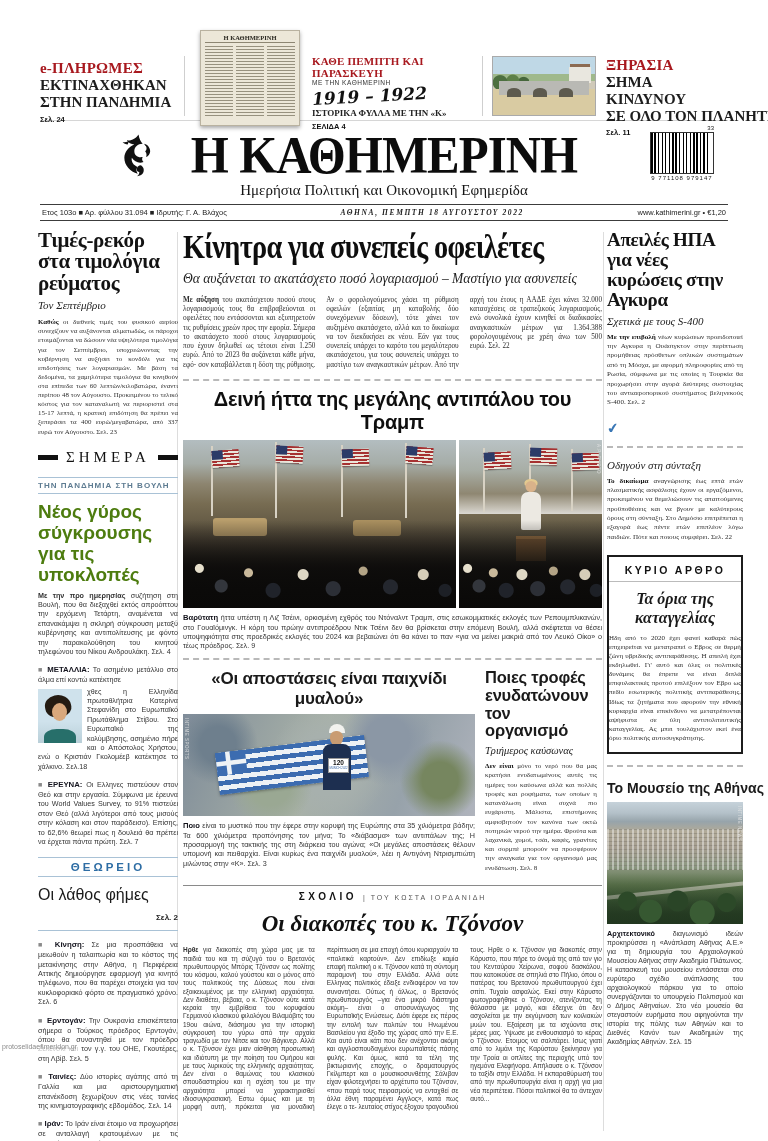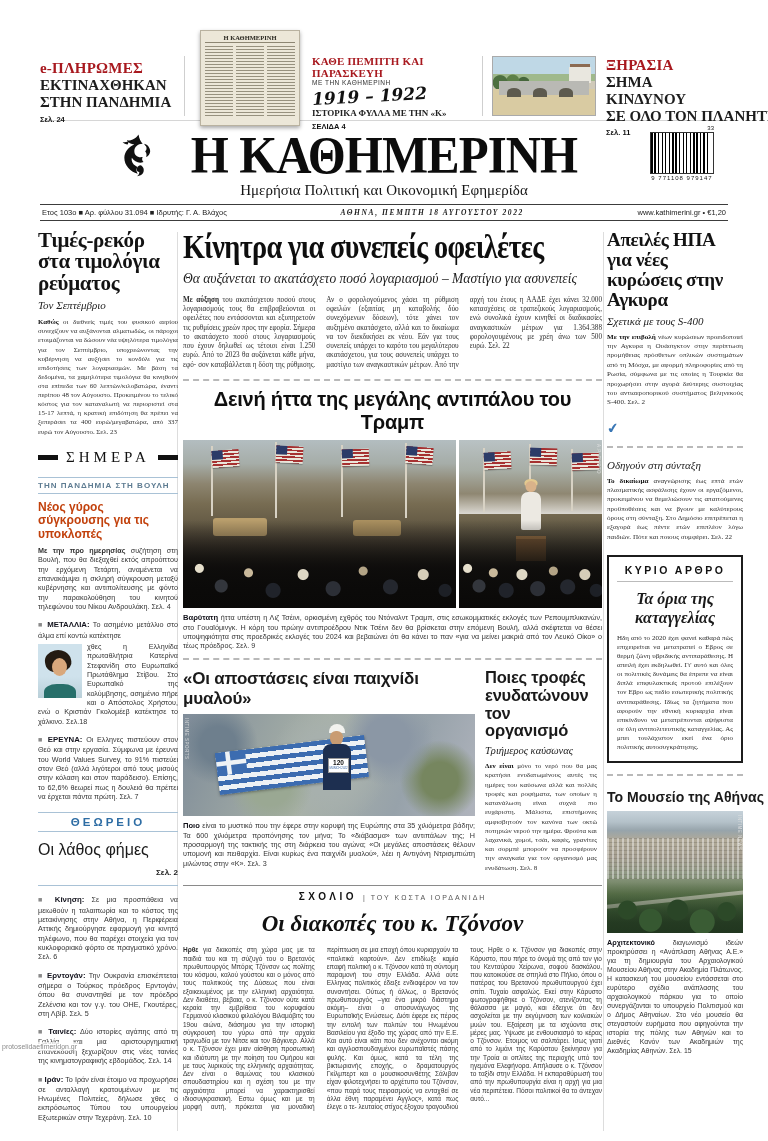--- a/index.html
+++ b/index.html
@@ -48,21 +48,21 @@
   .deck{font-family:"Liberation Serif",serif;font-style:italic;font-size:11px;margin:5px 0 6px;color:#222;}
   .small-body{font-family:"Liberation Serif",serif;font-size:6.9px;line-height:1.32;color:#2e2e2e;}
   .small-body b{color:#111;}
   
   .lc-head{font-size:21px;line-height:1.02;letter-spacing:-.3px;}
   .simera{display:flex;align-items:center;justify-content:center;gap:8px;margin-top:13px;}
   .simera .bar{width:22px;height:5px;background:#111;}
   .simera .txt{font-family:"Liberation Serif",serif;font-size:15px;letter-spacing:4px;color:#111;}
   .kicker{margin-top:11px;border-top:1px solid #a9c2d6;border-bottom:1px solid #a9c2d6;padding:3px 0;
      font-size:8px;font-weight:bold;letter-spacing:1px;color:#5e7econst;color:#5e7c92;}
-  .lc-sans-head{font-size:12px;line-height:1.12;font-weight:bold;margin-top:7px;color:#c2410c;}
+  .lc-sans-head{font-size:19px;line-height:1.12;font-weight:bold;margin-top:7px;color:#4d7c0f;}
   .sans-body{font-size:7.2px;line-height:1.3;color:#333;}
   .brief{margin-top:9px;}
   .brief .bullet{color:#8a8a8a;}
   .brief b{font-size:7.8px;color:#14141e;}
   .athlete{float:left;width:44px;height:54px;margin:2px 5px 2px 0;overflow:hidden;position:relative;background:linear-gradient(180deg,#cfe2ec 0 60%,#b9cfd8 100%);}
   .athlete .hair{position:absolute;left:7px;top:6px;width:26px;height:22px;background:#241b12;border-radius:50% 60% 40% 50%;transform:rotate(-12deg);}
   .athlete .face{position:absolute;left:14px;top:14px;width:15px;height:18px;background:#d9a87c;border-radius:50%;}
   .athlete .body{position:absolute;left:6px;bottom:-6px;width:32px;height:20px;background:#276f6a;border-radius:40% 40% 0 0;}
   .theoreio{margin-top:11px;border-top:1px solid #a9c2d6;border-bottom:1px solid #a9c2d6;padding:3px 0;text-align:center;
      font-size:11.5px;font-weight:bold;letter-spacing:3px;color:#2e6da4;}
@@ -96,21 +96,21 @@
   .speaker .head{position:absolute;left:50%;top:-11px;transform:translateX(-50%);width:11px;height:11px;border-radius:50%;background:#d9b28a;}
   .speaker .hair{position:absolute;left:50%;top:-13px;transform:translateX(-50%);width:13px;height:7px;border-radius:50% 50% 30% 30%;background:#e4c98f;}
   .lectern{position:absolute;left:50%;bottom:28%;transform:translateX(-50%);width:30px;height:22px;background:#7b5a38;border-top:3px solid #9a7246;}
   
   .caption{margin-top:5px;font-size:7.2px;line-height:1.3;color:#333;text-align:justify;}
   .caption b{font-size:7.6px;color:#101018;}
   
   .band2{display:flex;margin-top:9px;}
   .band2-left{width:292px;}
   .band2-right{width:112px;margin-left:10px;padding-left:0;}
-  .runner-head{font-size:17px;font-weight:bold;letter-spacing:-.2px;}
+  .runner-head{font-size:17px;font-weight:bold;text-align:center;letter-spacing:-.2px;}
   .runner-photo{position:relative;height:102px;margin-top:5px;overflow:hidden;
      background:radial-gradient(circle at 12% 30%,#6e7f8d 0 18px,transparent 40px),radial-gradient(circle at 30% 70%,#9aa893 0 20px,transparent 42px),
      radial-gradient(circle at 70% 25%,#8b97a5 0 22px,transparent 46px),radial-gradient(circle at 88% 65%,#76865f 0 18px,transparent 40px),
      radial-gradient(circle at 50% 50%,#a7b0ad 0 30px,transparent 60px),linear-gradient(110deg,#7f8c99,#a9b2a8 45%,#97a2aa 75%,#b0b4bd 100%);}
   .grflag{position:absolute;left:34px;top:30px;width:150px;height:42px;transform:rotate(-7deg);
      background:repeating-linear-gradient(180deg,#3c6cb0 0 4.7px,#eef2f5 4.7px 9.4px);box-shadow:0 1px 3px rgba(0,0,0,.35);}
   .grflag:after{content:"";position:absolute;left:0;top:0;width:30px;height:23px;
      background:linear-gradient(#eef2f5,#eef2f5) 0 50%/100% 4.5px no-repeat,linear-gradient(#eef2f5,#eef2f5) 40% 0/4.5px 100% no-repeat,#3c6cb0;}
   .runner-fig .cap{position:absolute;left:146px;top:10px;width:16px;height:9px;border-radius:8px 8px 0 0;background:#f2f2ee;}
   .runner-fig .face{position:absolute;left:147px;top:17px;width:13px;height:14px;border-radius:45%;background:#c99c72;}
@@ -127,21 +127,21 @@
   .scholio-head{font-family:"Liberation Serif",serif;font-style:italic;font-weight:bold;font-size:23px;text-align:center;margin-top:9px;color:#101010;}
   .scholio-cols{margin-top:9px;column-count:3;column-gap:12px;}
   .scholio-cols p{margin:0;font-size:6.5px;line-height:1.27;color:#333;text-align:justify;}
   
   .rc-head{font-size:19px;line-height:1.05;letter-spacing:-.3px;}
   .check-item{display:flex;gap:5px;margin-top:13px;}
   .check{color:#3a77b5;font-size:14px;line-height:14px;transform:rotate(-8deg);}
   .check-text{font-size:7.8px;font-weight:bold;line-height:1.3;color:#14141e;}
   .check-page{text-align:right;font-weight:bold;font-size:7.4px;}
   .dash-r{margin:11px 0;}
-  .editorial{border:2px solid #1c1c1c;margin-top:13px;padding:7px 8px 9px;}
+  .editorial{border:2px solid #1c1c1c;margin-top:13px;padding:7px 0 9px;}
   .editorial .label{text-align:center;font-size:10.5px;font-weight:bold;letter-spacing:2.5px;color:#111;padding-bottom:5px;border-bottom:1px solid #bbb;}
   .editorial .e-head{font-family:"Liberation Serif",serif;font-style:italic;font-weight:bold;font-size:16px;text-align:center;line-height:1.15;margin:8px 0 7px;}
   .editorial .e-body{font-family:"Liberation Serif",serif;font-size:7px;line-height:1.3;text-align:justify;color:#2b2b2b;}
   .museum-head{font-size:14.5px;font-weight:bold;text-align:center;white-space:nowrap;display:inline-block;transform:scaleX(.97);transform-origin:left;margin-top:2px;}
   .museum-photo{position:relative;height:122px;margin-top:5px;overflow:hidden;
      background:linear-gradient(180deg,#c6d2da 0%,#b4c1c9 9%,#97a4ab 16%,#b1aa98 24%,#a49d8f 38%,#8e9883 52%,#60794f 68%,#41603a 82%,#2f4c2d 100%);}
   .museum-photo .city{position:absolute;left:0;right:0;top:22%;height:34%;
      background:repeating-linear-gradient(90deg,rgba(255,255,255,.4) 0 2px,transparent 2px 5px),repeating-linear-gradient(0deg,rgba(110,105,95,.35) 0 1px,transparent 1px 4px);}
   .museum-photo .trees{position:absolute;left:0;right:0;bottom:0;height:42%;
      background:radial-gradient(circle at 15% 55%,#2c4928 0 9px,transparent 10px),radial-gradient(circle at 32% 75%,#365831 0 11px,transparent 12px),

